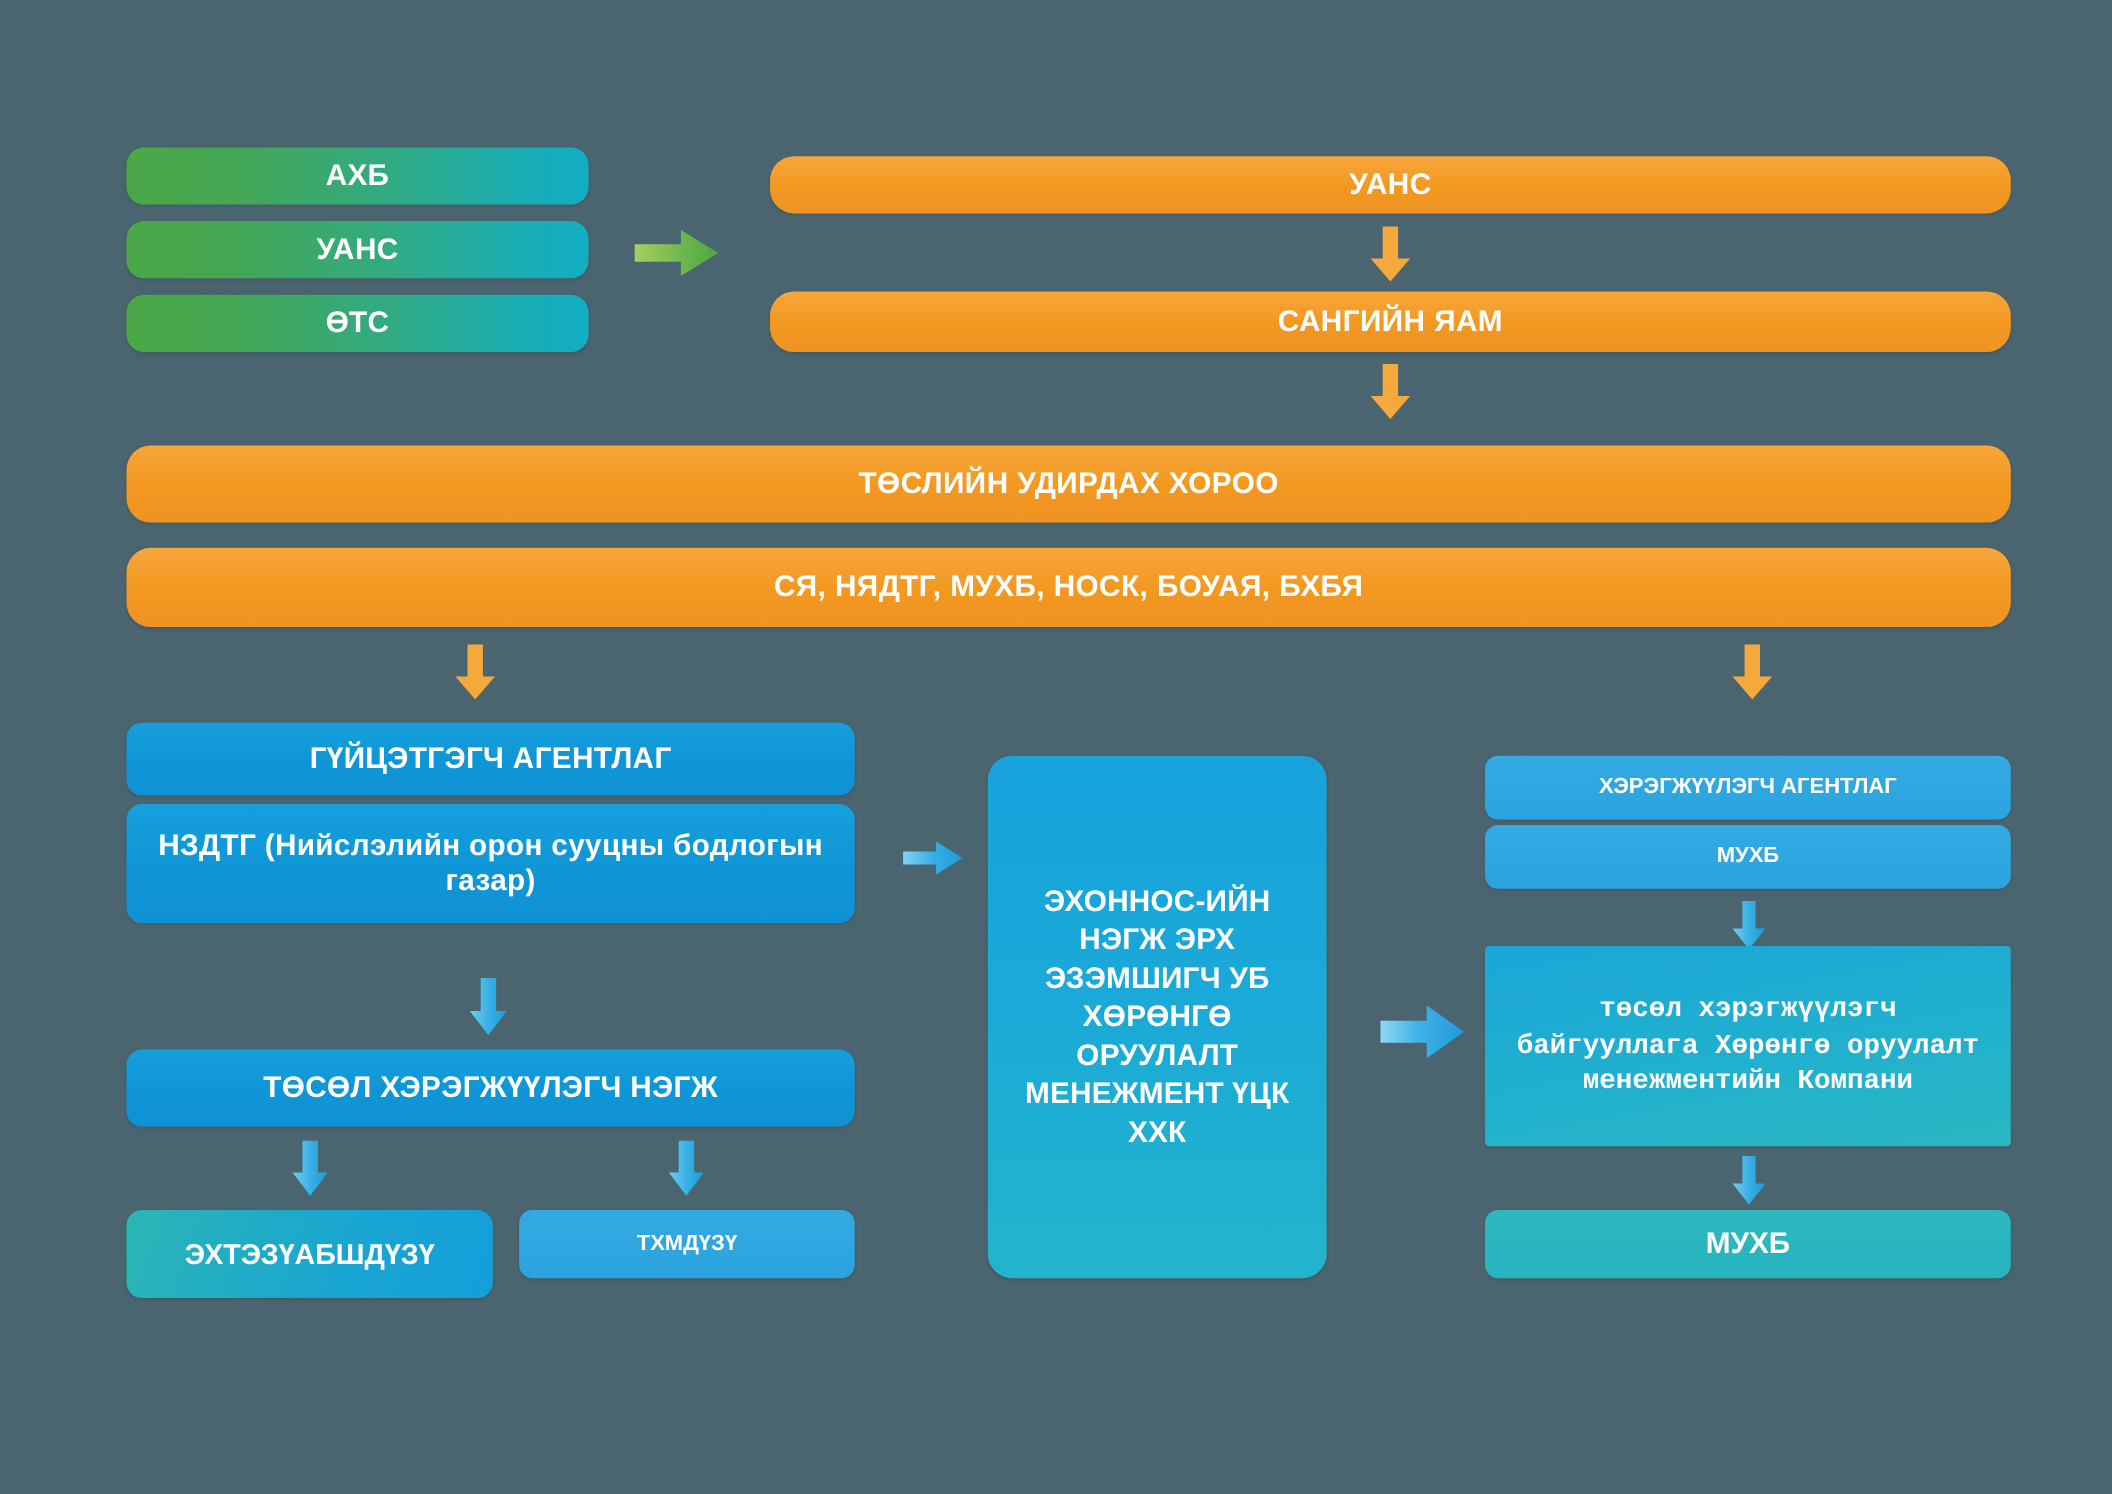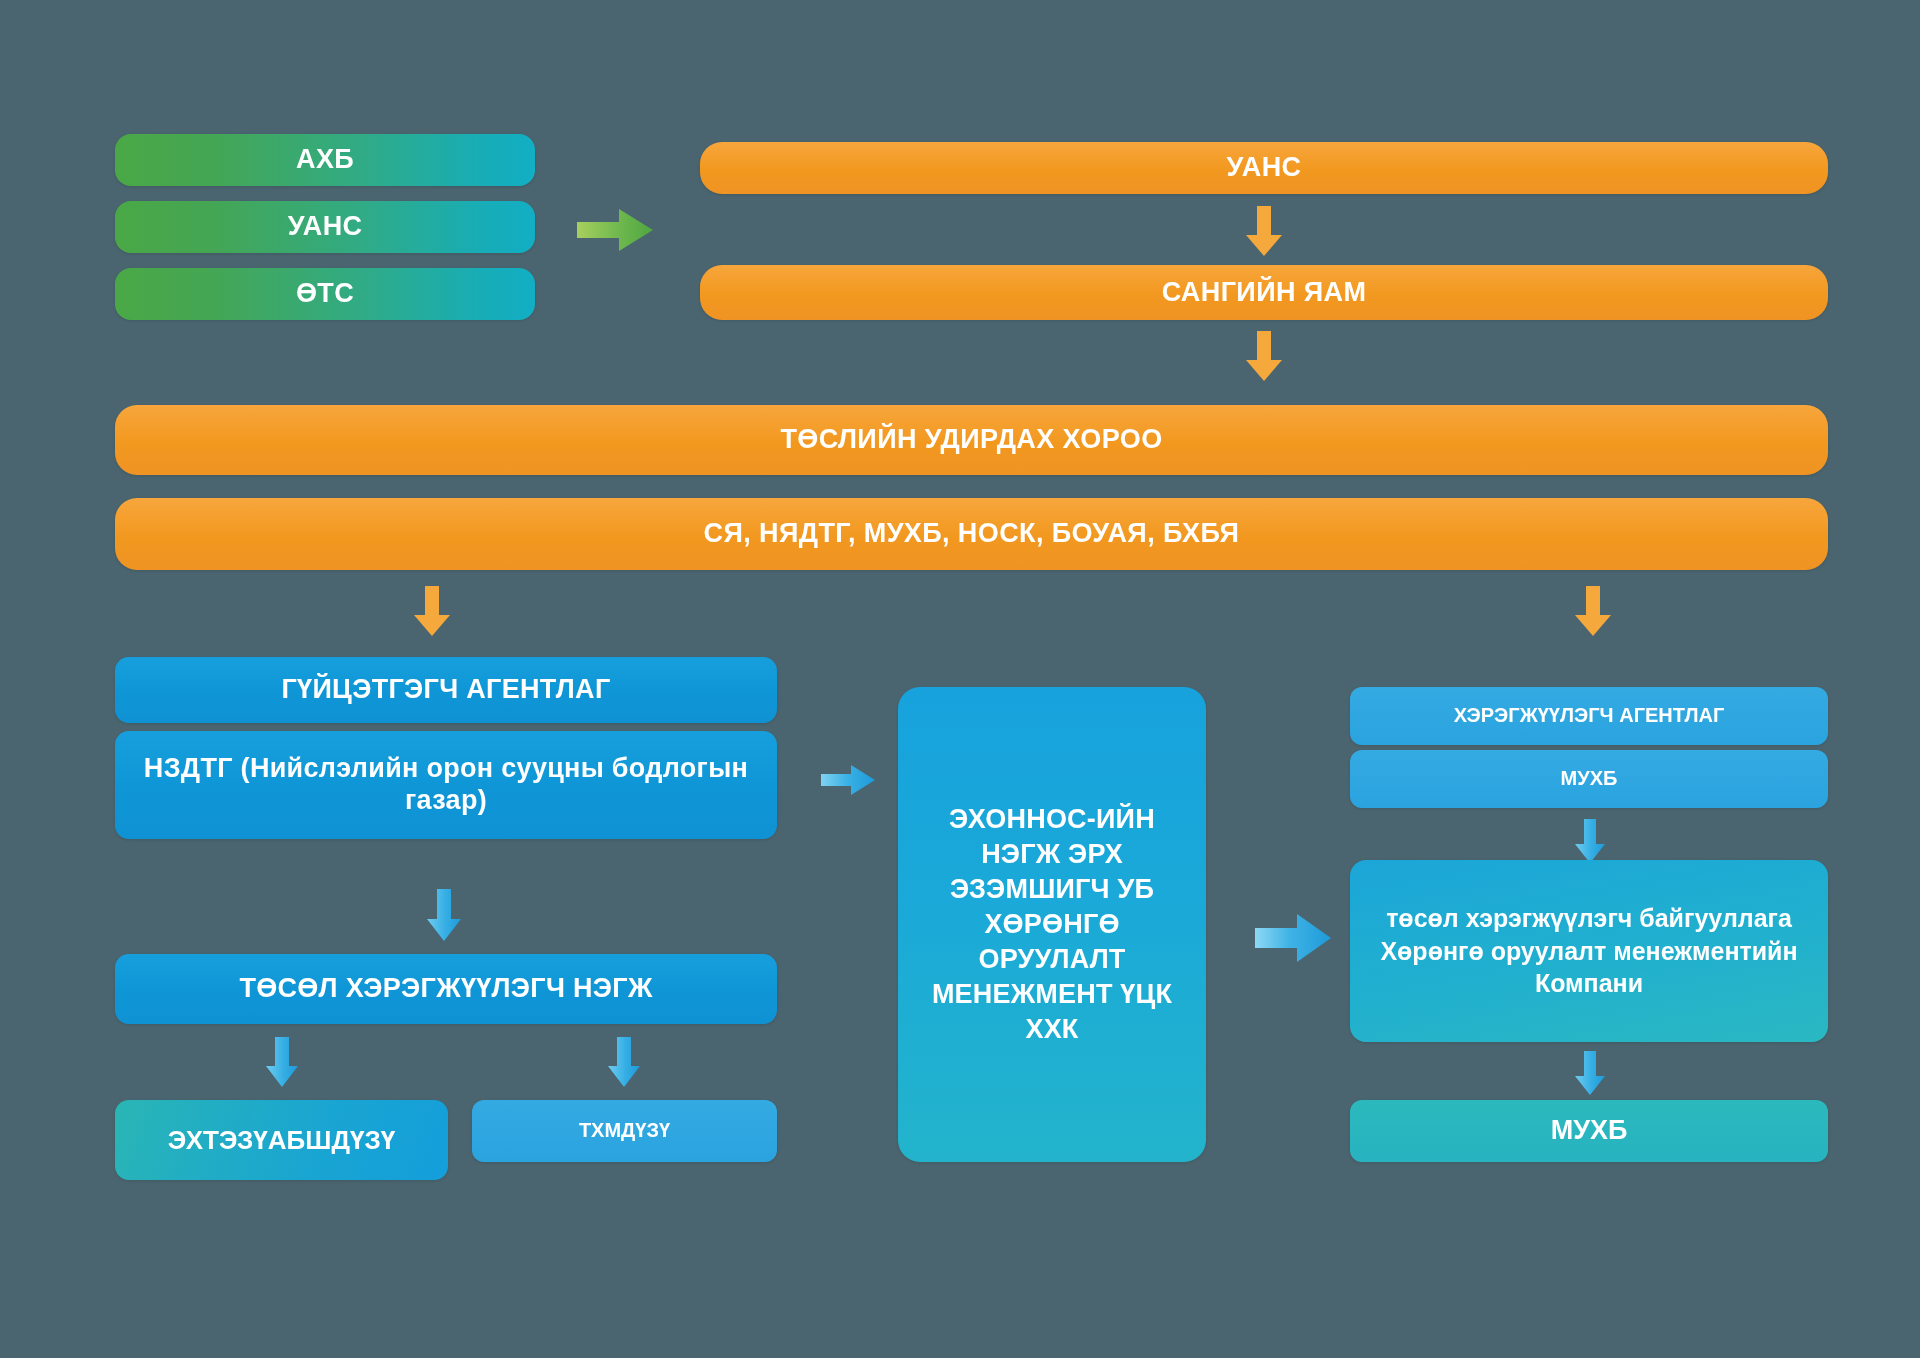--- a/index.html
+++ b/index.html
@@ -94,22 +94,23 @@
     border-radius: 22px;
     line-height: 1.30;
     letter-spacing: 0.2px;
   }
 
   
   .rt-para {
     background: linear-gradient(170deg, #1ba6d8 0%, #21b0ce 55%, #2ab8c2 100%);
     font-weight: bold;
     font-size: 25px;
-    border-radius: 16px;
+    border-radius: 4px;
     line-height: 1.30;
+    font-family: Liberation Mono, monospace;
   }
 
   .lower-case { text-transform: none; }
 
   
   .arrow { position: absolute; }
 
   .arrow svg { display: block; overflow: visible; }
 </style>
 </head>

